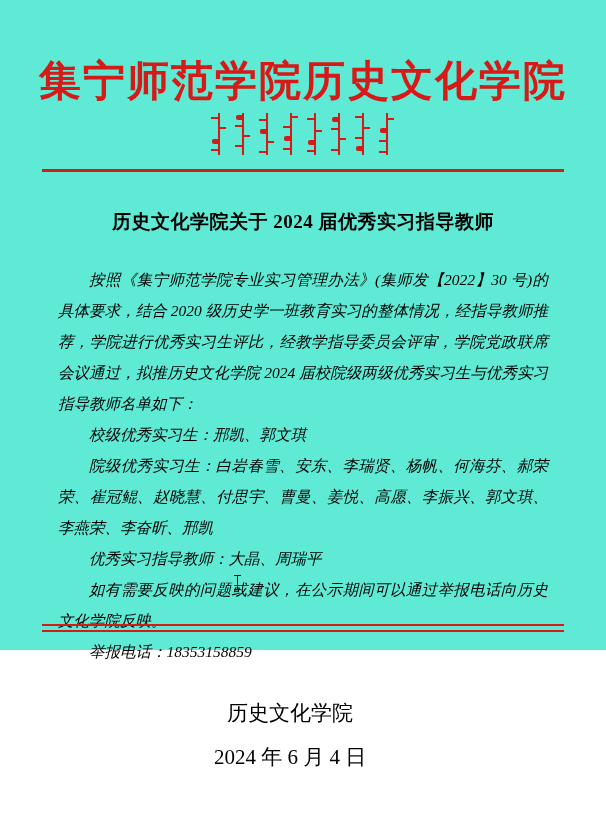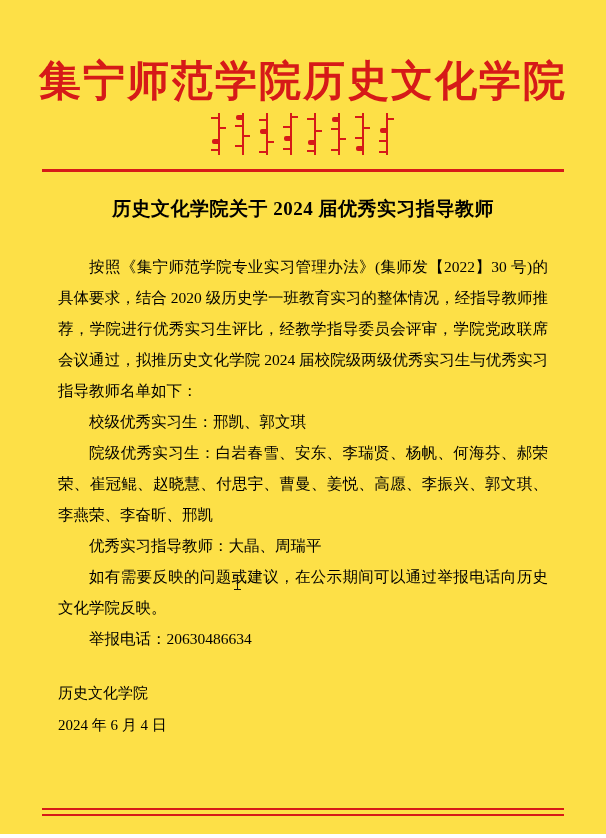--- a/index.html
+++ b/index.html
@@ -10,23 +10,23 @@
   body {
     width: 606px;
     height: 838px;
     font-family: "Liberation Serif", "DejaVu Serif", serif;
     color: #000000;
     position: relative;
     overflow: hidden;
   }
   .page {
     width: 606px;
-    height: 834px;
+    height: 650px;
     position: relative;
-    background: #fde047;
+    background: #5eead4;
     box-sizing: border-box;
   }
 
   
   .letterhead {
     padding-top: 58px;
     text-align: center;
   }
   .lh-title {
     font-family: "Liberation Serif", "DejaVu Serif", serif;
@@ -82,43 +82,44 @@
   }
 
   .rule-thick {
     margin: 10px 42px 0 42px;
     height: 3px;
     background: #d61a18;
   }
 
   
   .doc-title {
-    margin: 20px 70px 0 70px;
+    margin: 33px 70px 0 70px;
     text-align: center;
     font-weight: bold;
     font-size: 19px;
     line-height: 1.75;
     letter-spacing: 0.5px;
   }
   .doc-body {
     margin: 26px 58px 0 58px;
     font-size: 15.5px;
     line-height: 2.0;
     text-align: justify;
+    font-style: italic;
   }
   .p {
     text-indent: 2em;
     margin: 0;
   }
 
   .signature {
     margin: 24px 58px 0 58px;
-    font-size: 15px;
+    font-size: 21px;
     line-height: 2.1;
-    text-align: left;
+    text-align: center;
     padding-right: 26px;
   }
 
   
   .caret {
     position: absolute;
     left: 237px;
     top: 575px;
     width: 1px;
     height: 15px;
@@ -221,21 +222,21 @@
   <div class="doc-title">
     <div>历史文化学院关于 2024 届优秀实习指导教师</div>
   </div>
 
   <div class="doc-body">
     <p class="p">按照《集宁师范学院专业实习管理办法》(集师发【2022】30 号)的具体要求，结合 2020 级历史学一班教育实习的整体情况，经指导教师推荐，学院进行优秀实习生评比，经教学指导委员会评审，学院党政联席会议通过，拟推历史文化学院 2024 届校院级两级优秀实习生与优秀实习指导教师名单如下：</p>
     <p class="p">校级优秀实习生：邢凯、郭文琪</p>
     <p class="p">院级优秀实习生：白岩春雪、安东、李瑞贤、杨帆、何海芬、郝荣荣、崔冠鲲、赵晓慧、付思宇、曹曼、姜悦、高愿、李振兴、郭文琪、李燕荣、李奋昕、邢凯</p>
     <p class="p">优秀实习指导教师：大晶、周瑞平</p>
     <p class="p">如有需要反映的问题或建议，在公示期间可以通过举报电话向历史文化学院反映。</p>
-    <p class="p">举报电话：20630486634</p>
+    <p class="p">举报电话：18353158859</p>
   </div>
 
   <div class="signature">
     <div>历史文化学院</div>
     <div>2024 年 6 月 4 日</div>
   </div>
 
   <div class="caret"></div>
 
   <div class="footer-rules">

